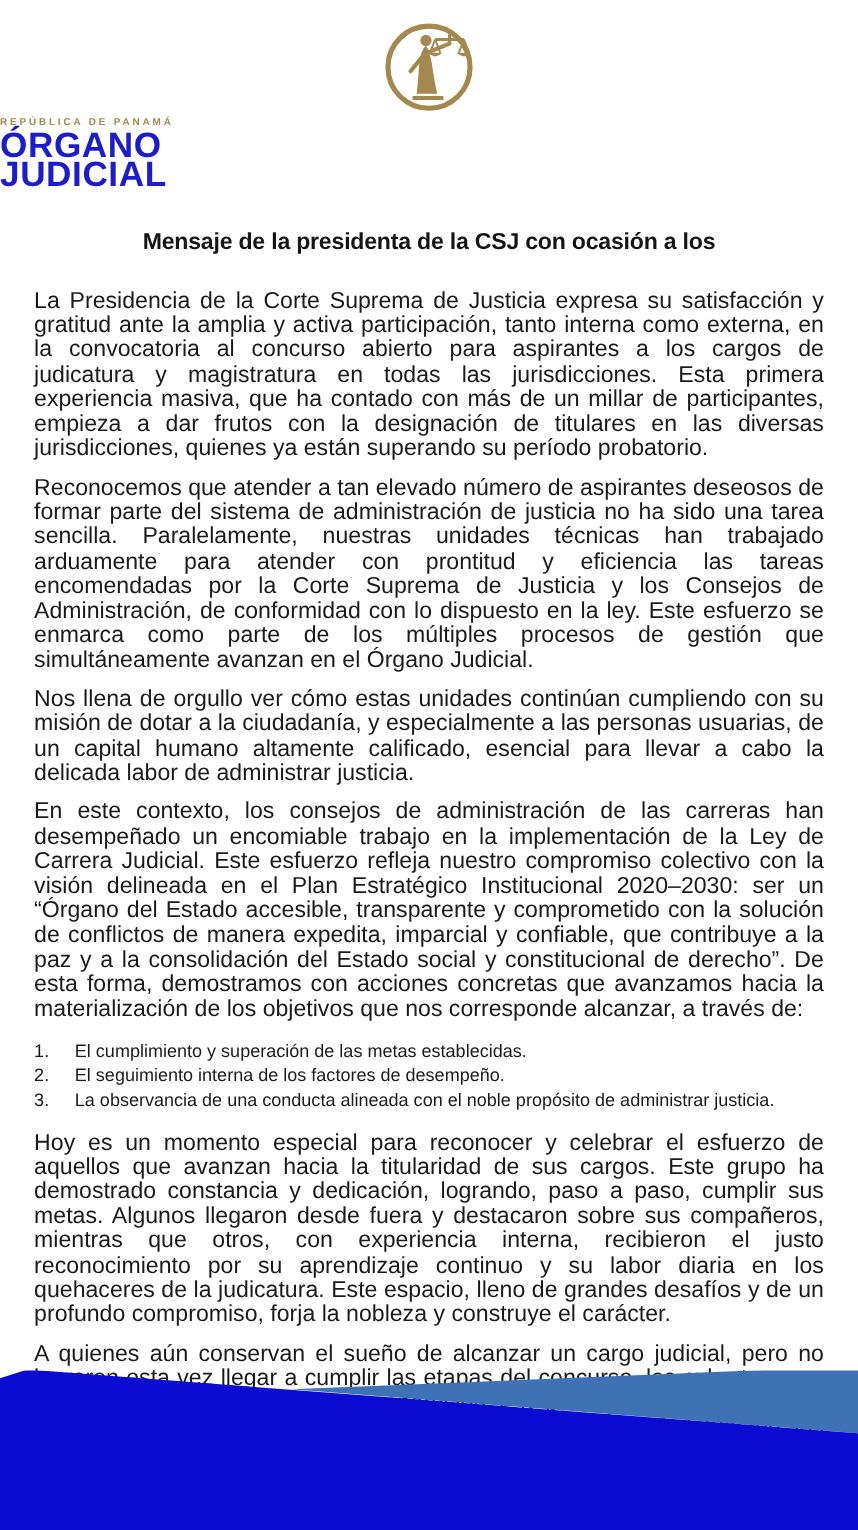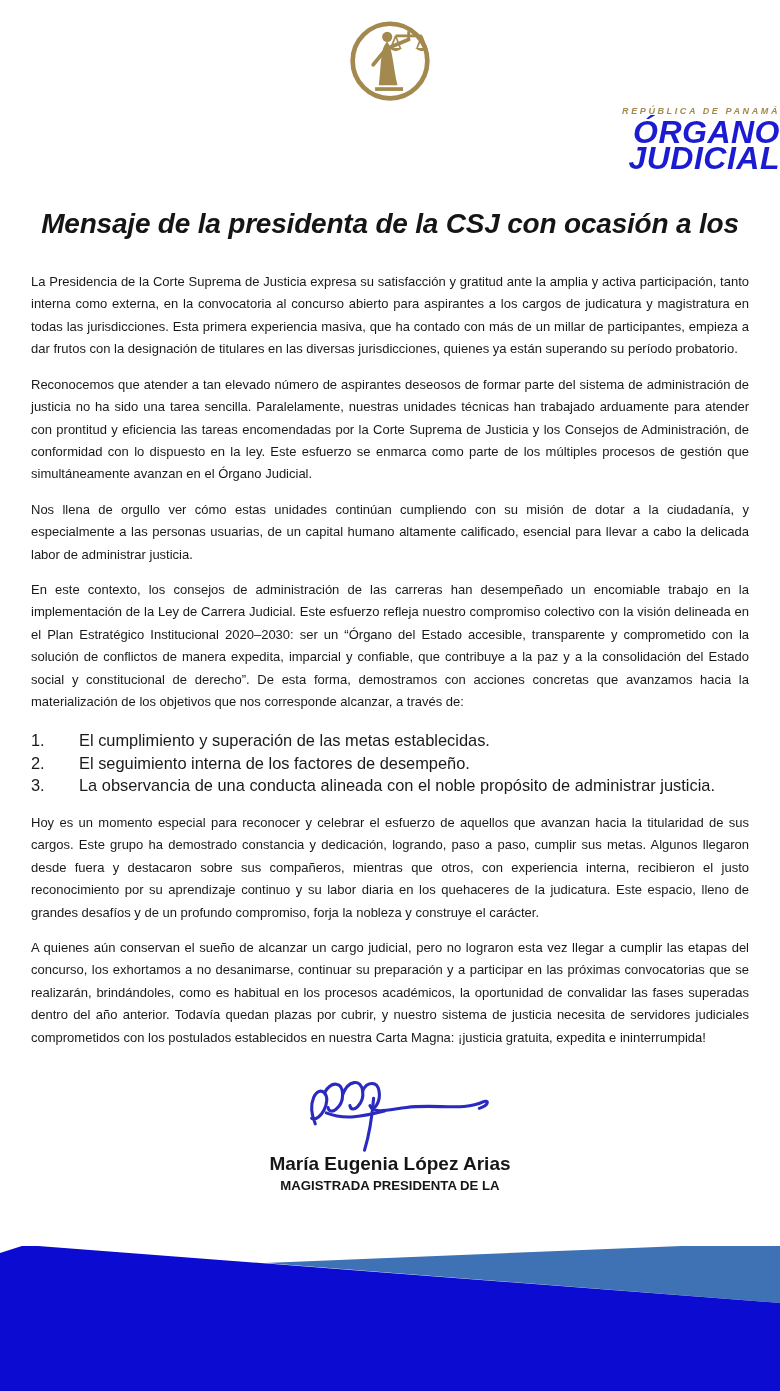--- a/index.html
+++ b/index.html
@@ -1,44 +1,44 @@
 <!DOCTYPE html>
 <html><head>
 <meta charset="utf-8">
 <style>
   html,body{margin:0;padding:0;}
   body{
     width:780px;height:1391px;position:relative;background:#ffffff;
     font-family:"Liberation Sans","DejaVu Sans",sans-serif;overflow:hidden;
   }
-  .header{width:100%;text-align:right;padding-top:20px;font-style:italic;}
+  .header{width:100%;text-align:left;padding-top:20px;}
   .emblem{display:block;margin:0 auto;}
   .country-label{
     display:block;margin-top:2px;font-size:9px;font-weight:bold;
     letter-spacing:2.6px;color:#a3894d;
   }
   .org-name{
     margin-top:3px;font-size:32px;font-weight:bold;color:#1b1bd1;
     line-height:0.82;letter-spacing:0.5px;
   }
   .org-name span{display:block;}
   .doc-title{
-    margin:36px 40px 0 40px;text-align:center;font-size:28px;font-weight:bold;
-    color:#151515;line-height:1.2;letter-spacing:-0.2px;font-style:italic;
+    margin:36px 40px 0 40px;text-align:center;font-size:21px;font-weight:bold;
+    color:#151515;line-height:1.2;letter-spacing:-0.2px;
   }
   .doc-title span{display:block;}
   .content{margin:30px 31px 0 31px;color:#1a1a1a;}
   .para{
-    margin:0 0 13px 0;font-size:13px;line-height:22.4px;
+    margin:0 0 13px 0;font-size:21px;line-height:22.4px;
     text-align:justify;text-justify:inter-word;
   }
   .num-list{margin:16px 0 16px 0;}
   .li{display:flex;font-size:16.4px;line-height:22.2px;}
   .li .num{width:37px;flex:0 0 37px;}
-  .li .li-text{flex:1;margin-left:11px;}
+  .li .li-text{flex:1;}
   .signature-block{margin-top:22px;text-align:center;}
   .sig-svg{display:block;margin:0 auto;}
   .sig-name{font-size:19px;font-weight:bold;color:#161616;margin-top:0px;}
   .sig-role{font-size:13.2px;font-weight:bold;color:#161616;line-height:1.18;margin-top:3px;}
   .sig-role span{display:block;}
   .footer-art{position:absolute;left:0;bottom:0;width:780px;height:145px;display:block;}
 </style>
 </head>
 <body>
 

